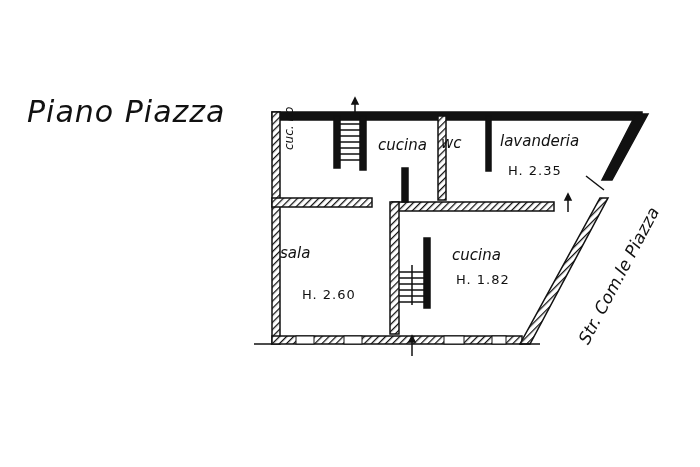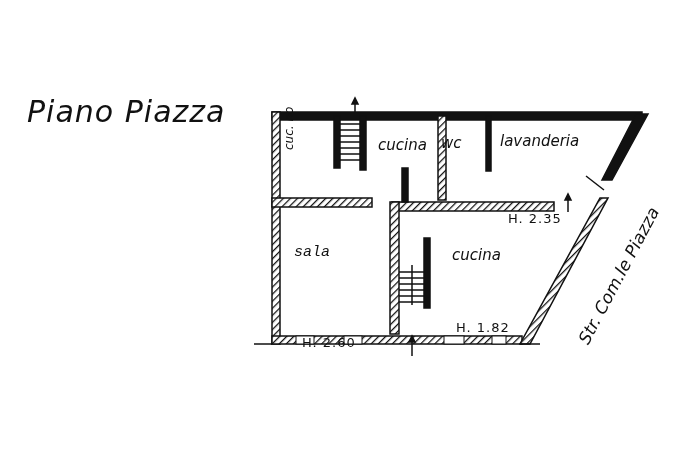--- a/index.html
+++ b/index.html
@@ -1,21 +1,21 @@
 <!DOCTYPE html>
 <html><head>
   <meta charset="utf-8">
   <style>
     html, body { margin:0; padding:0; background:#fff; }
     body { width:700px; height:467px; position:relative; overflow:hidden; font-family:"DejaVu Sans", sans-serif; }
     svg { position:absolute; left:0; top:0; }
     .lbl { position:absolute; color:#111; font-family:"DejaVu Sans", sans-serif; white-space:nowrap; }
     .title { left:27px; top:94px; font-size:30px; letter-spacing:1px; font-style:italic; }
     .room { font-size:15px; font-style:italic; }
-    .ht { font-size:13px; letter-spacing:1px;margin-top:48px; }
+    .ht { font-size:13px; letter-spacing:1px; }
   </style>
 </head>
 <body>
 
 <svg width="700" height="467" viewBox="0 0 700 467">
   <defs>
     <pattern id="hatch" width="5" height="5" patternUnits="userSpaceOnUse" patternTransform="rotate(45)">
       <rect width="5" height="5" fill="#fff"></rect>
       <line x1="0" y1="0" x2="0" y2="5" stroke="#111" stroke-width="2.5"></line>
     </pattern>
@@ -84,17 +84,17 @@
   <line x1="254" y1="344" x2="272" y2="344" stroke="#111" stroke-width="1.5"></line>
   <line x1="520" y1="344" x2="540" y2="344" stroke="#111" stroke-width="1.5"></line>
 </svg>
 
 <div class="lbl title">Piano Piazza</div>
 <div class="lbl room" style="left:282px;top:150px;transform:rotate(-90deg);transform-origin:left top;font-size:12px;">cuc. no</div>
 <div class="lbl room" style="left:378px;top:136px;">cucina</div>
 <div class="lbl room" style="left:441px;top:134px;">wc</div>
 <div class="lbl room" style="left:500px;top:132px;">lavanderia</div>
 <div class="lbl ht" style="left:508px;top:163px;">H. 2.35</div>
-<div class="lbl room" style="left:294px;top:244px;font-family:Liberation Mono, monospace;">sala</div>
+<div class="lbl room" style="left:280px;top:244px;">sala</div>
 <div class="lbl ht" style="left:302px;top:287px;">H. 2.60</div>
 <div class="lbl room" style="left:452px;top:246px;text-align:center;">cucina</div>
 <div class="lbl ht" style="left:456px;top:272px;">H. 1.82</div>
 <div class="lbl" style="left:574px;top:338px;font-size:17px;font-style:italic;transform:rotate(-62deg);transform-origin:left top;">Str. Com.le Piazza</div>
 
 </body></html>

